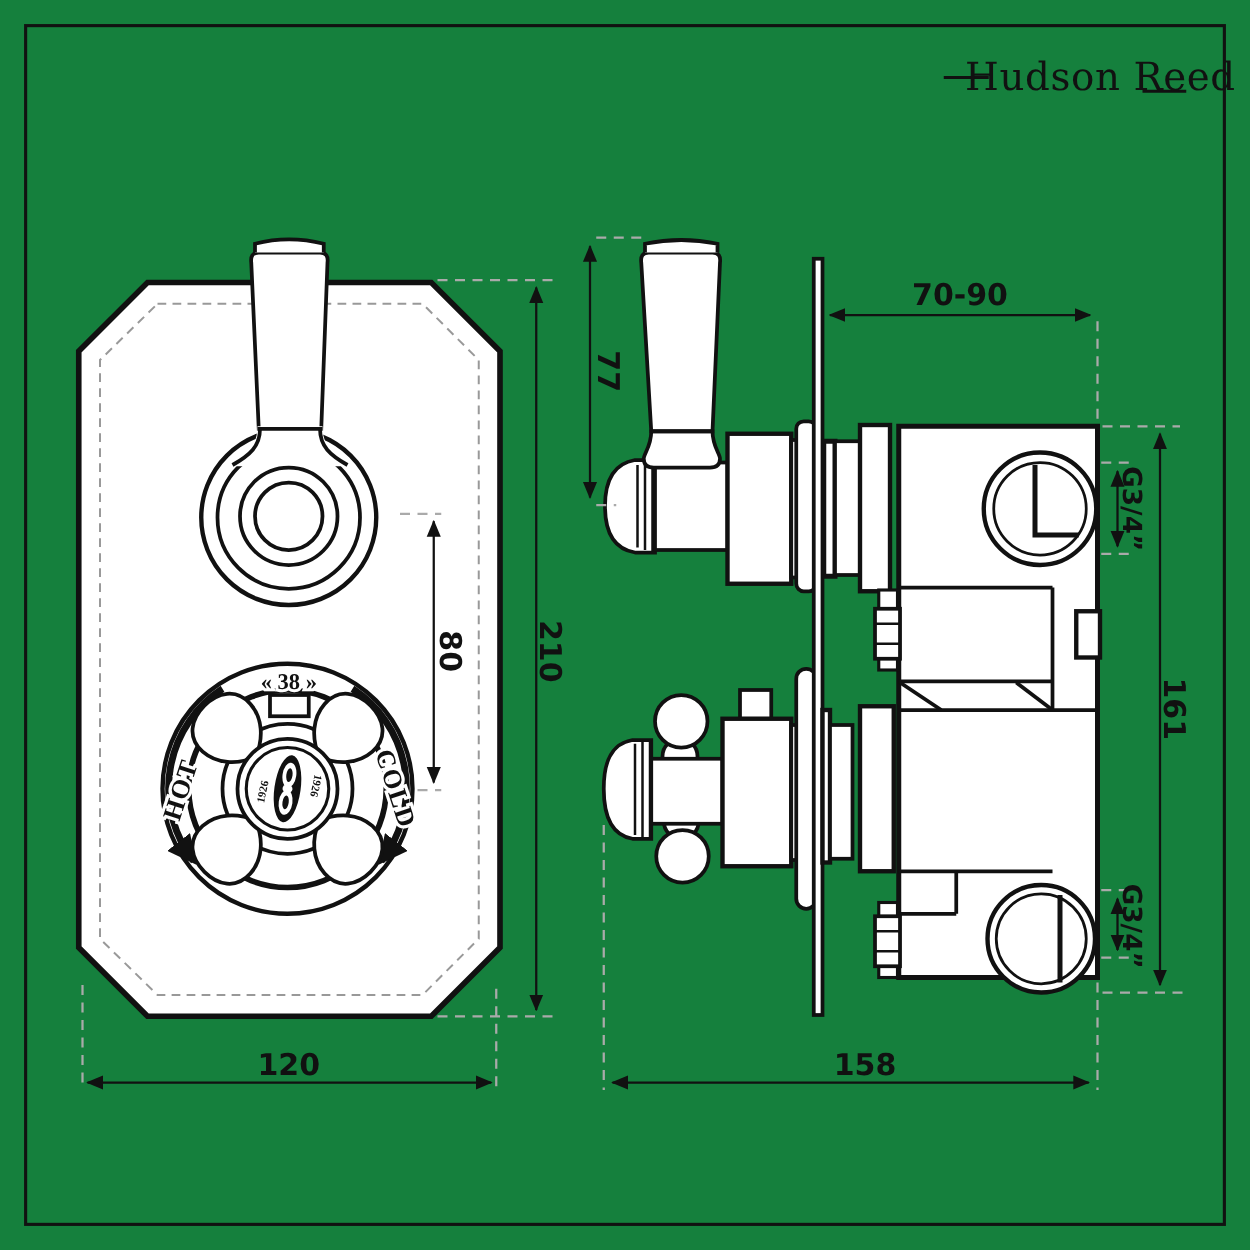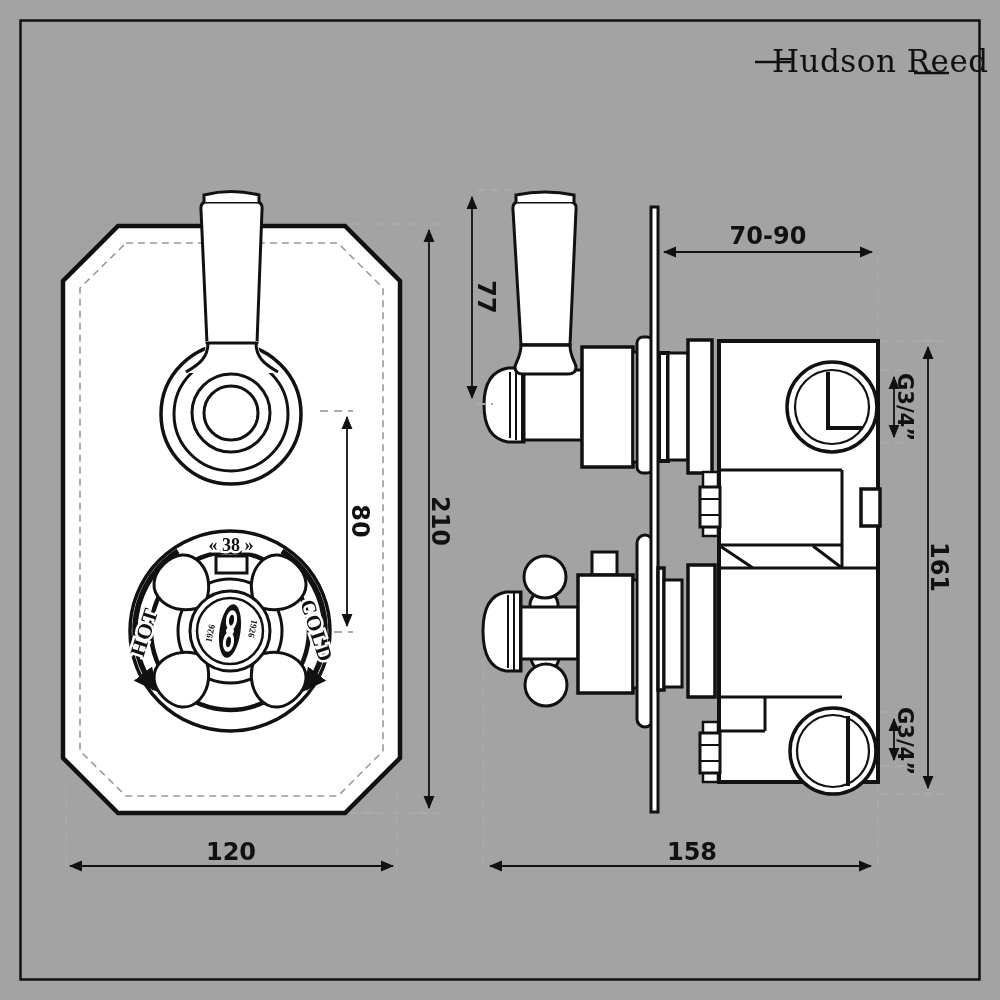--- a/index.html
+++ b/index.html
@@ -1,16 +1,16 @@
 <!DOCTYPE html>
 <html><head>
 <meta charset="utf-8">
 <style>
   html,body{margin:0;padding:0;background:#fff;}
-  .page{width:1000px;height:1000px;position:relative;background:#a3a3a3;font-family:"DejaVu Sans",sans-serif;}
+  .page{width:1000px;height:1000px;position:relative;background:#15803d;font-family:"DejaVu Sans",sans-serif;}
   svg{display:block;}
   .ln{stroke:#111;fill:none;}
   .fw{fill:#fff;stroke:#111;}
   .dash{stroke:#aaa;stroke-width:1.8;stroke-dasharray:8 6;fill:none;}
   .dash2{stroke:#999;stroke-width:1.6;stroke-dasharray:7 5;fill:none;}
   .dimline{stroke:#111;stroke-width:1.8;fill:none;}
   .dim{font:bold 24px "DejaVu Sans",sans-serif;fill:#111;}
   .dimS{font:bold 21px "DejaVu Sans",sans-serif;fill:#111;}
   .logo{font:31px "DejaVu Serif",serif;fill:#111;letter-spacing:.5px;}
   .hotcold{font:bold 21px "Liberation Serif",serif;fill:#111;letter-spacing:1px;}

